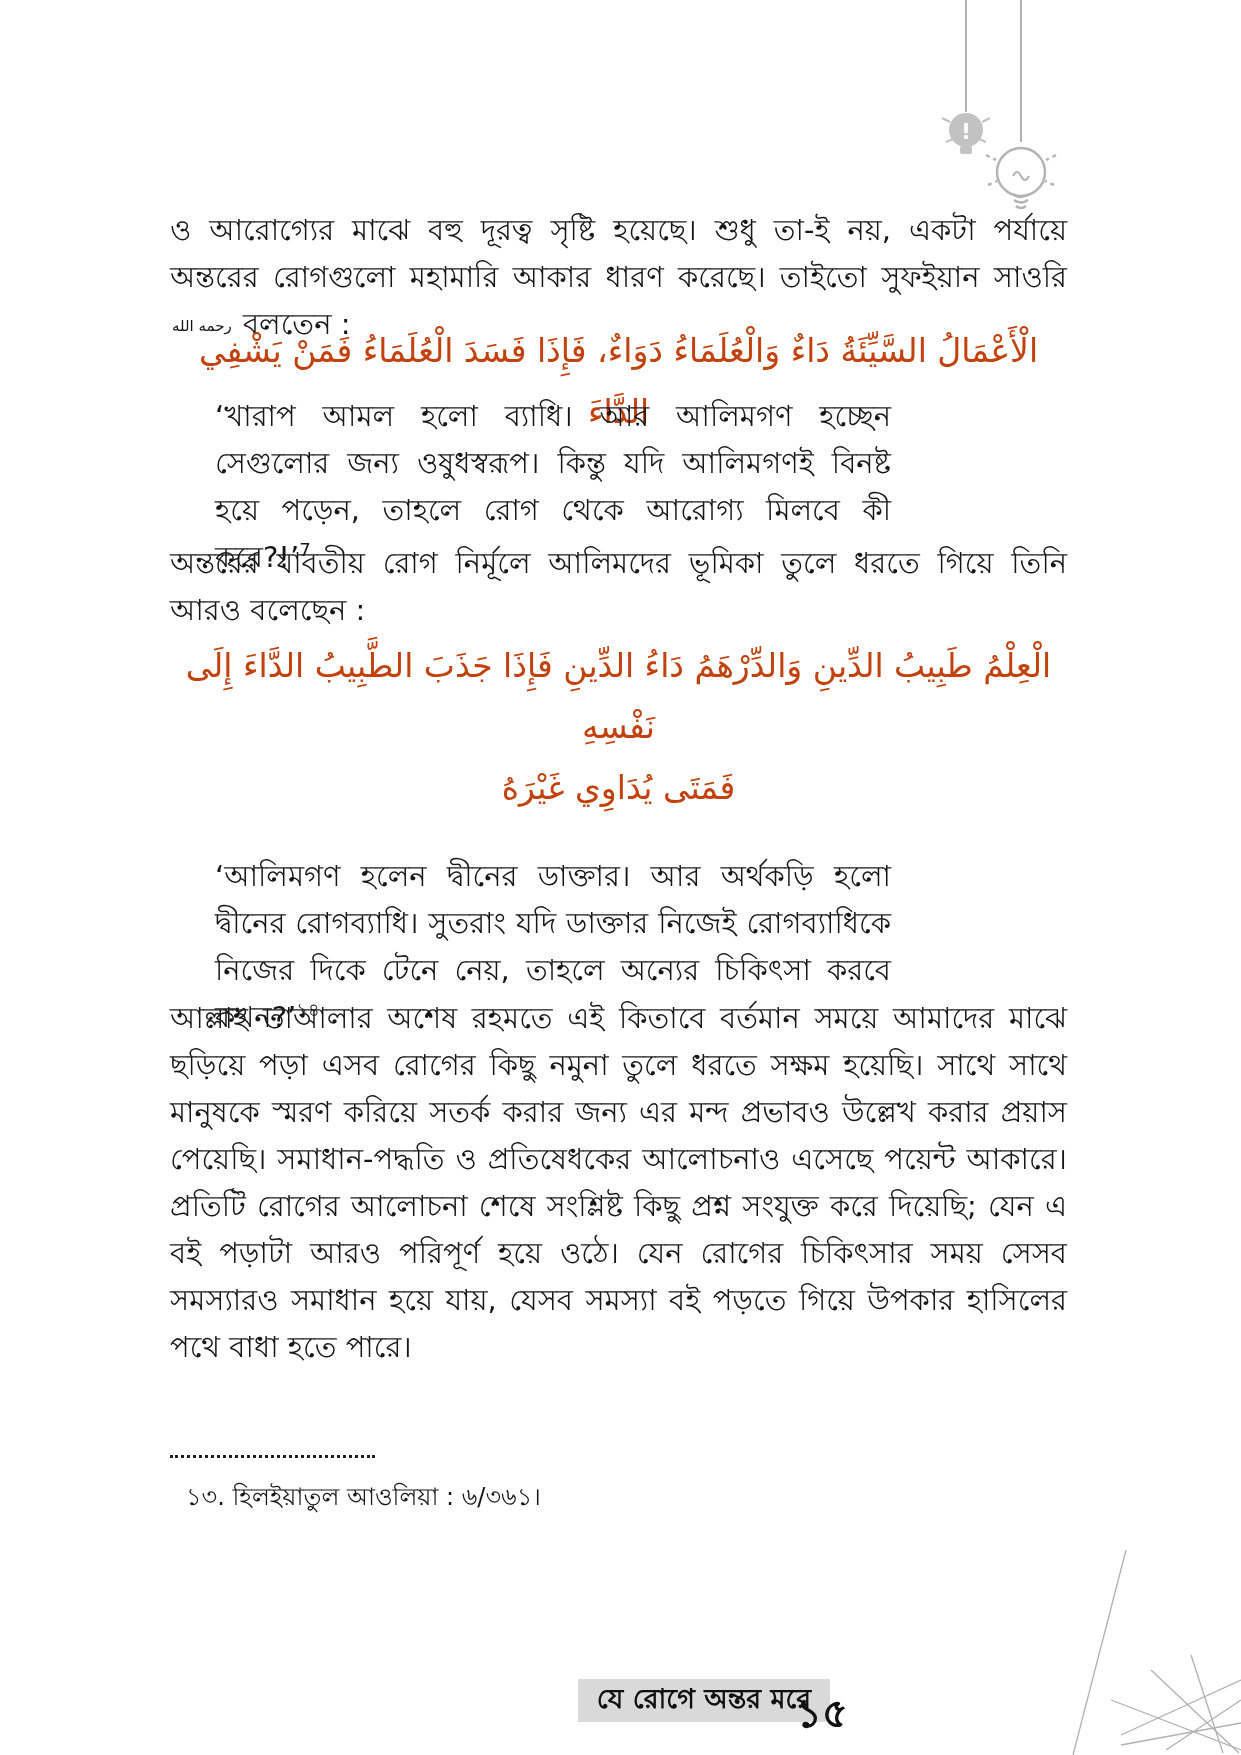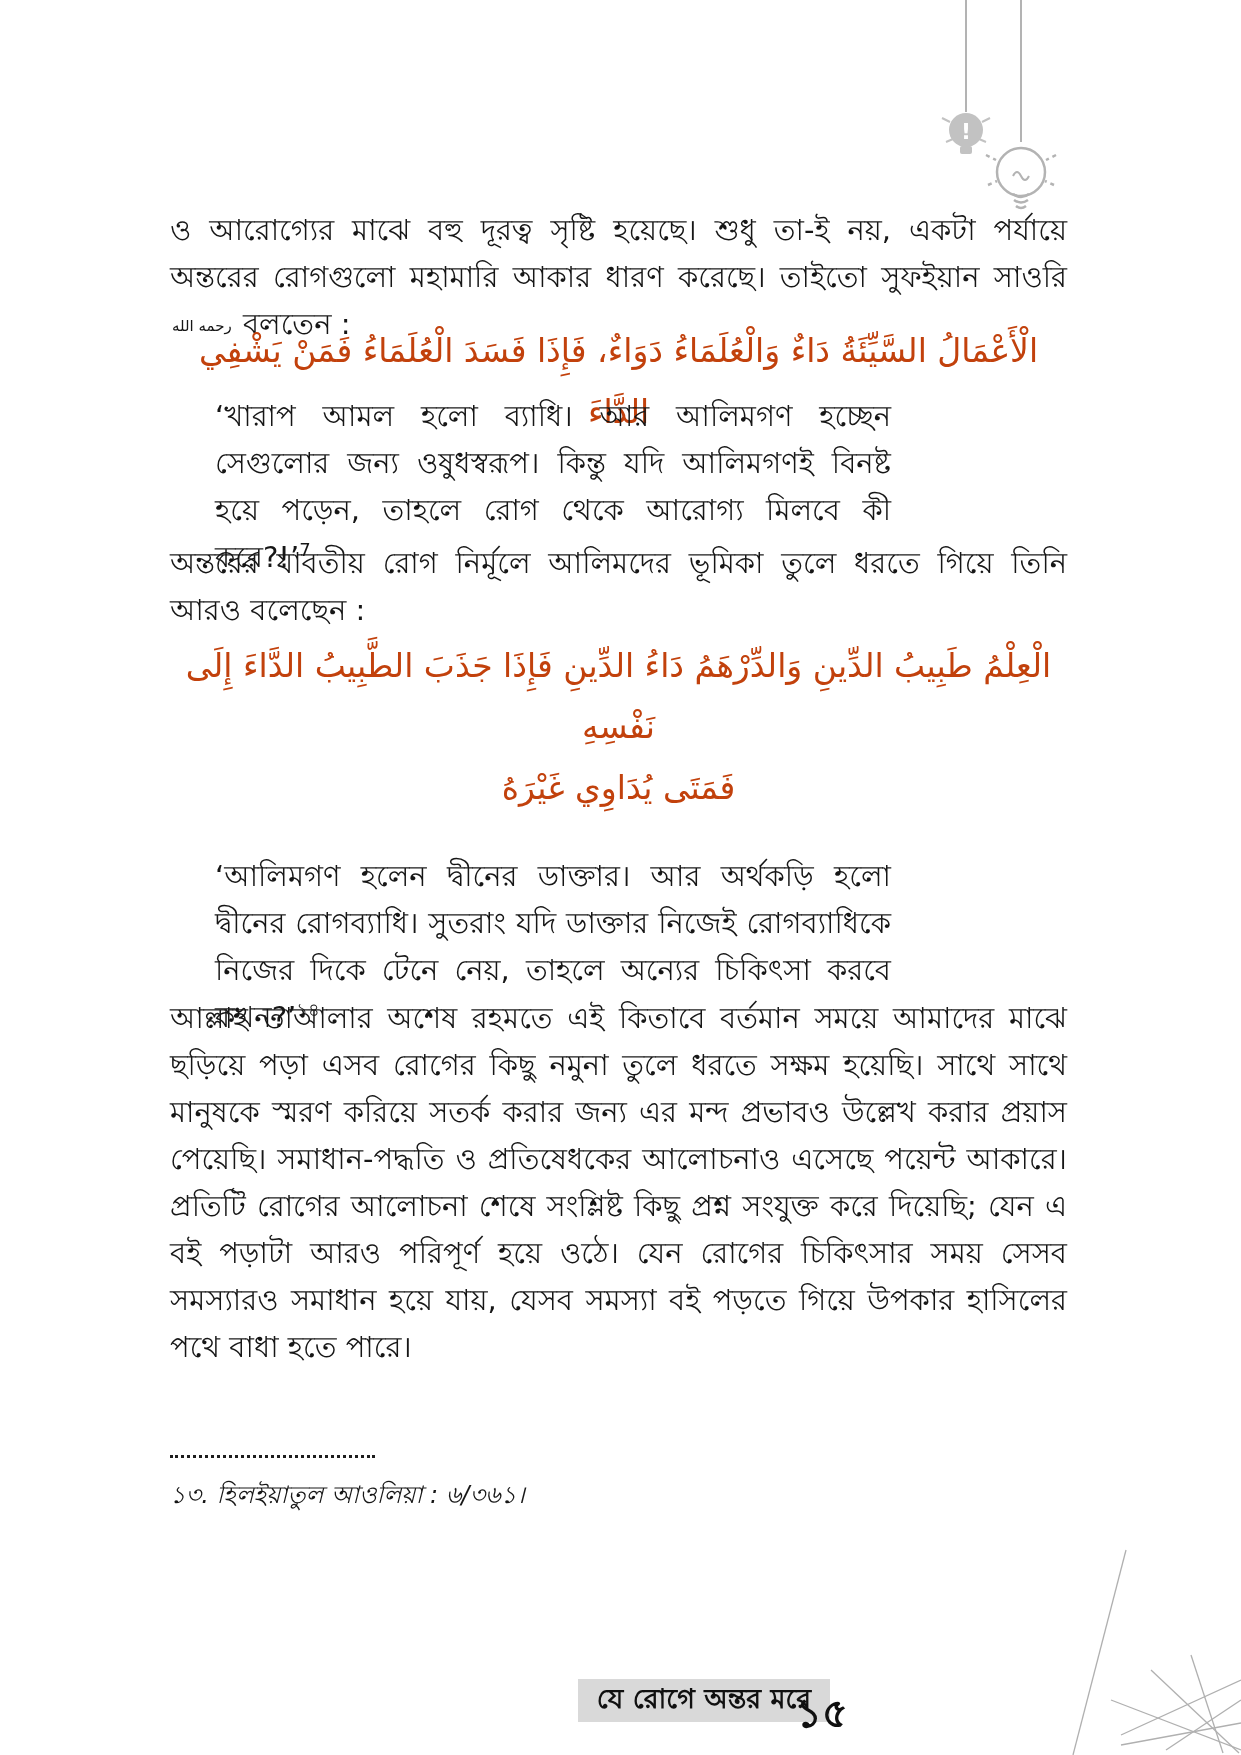--- a/index.html
+++ b/index.html
@@ -44,23 +44,22 @@
   }
   .footnote-area{top:1455px;}
   .footnote-divider{
     width:205px;height:0;
     border-top:3px dotted #1d1d1d;
     margin:0 0 14px 0;
   }
   .footnote{
     font-size:24px;
     line-height:47px;
-    margin:0;
+    margin:16px;
     text-align:left;
-    font-style:italic;
   }
   .footer-bar{
     position:absolute;
     left:578px;top:1679px;
     width:252px;height:43px;
     background:#d9d9d9;
     display:flex;align-items:center;justify-content:center;
     font-size:27px;font-weight:bold;
     color:#101010;
   }

